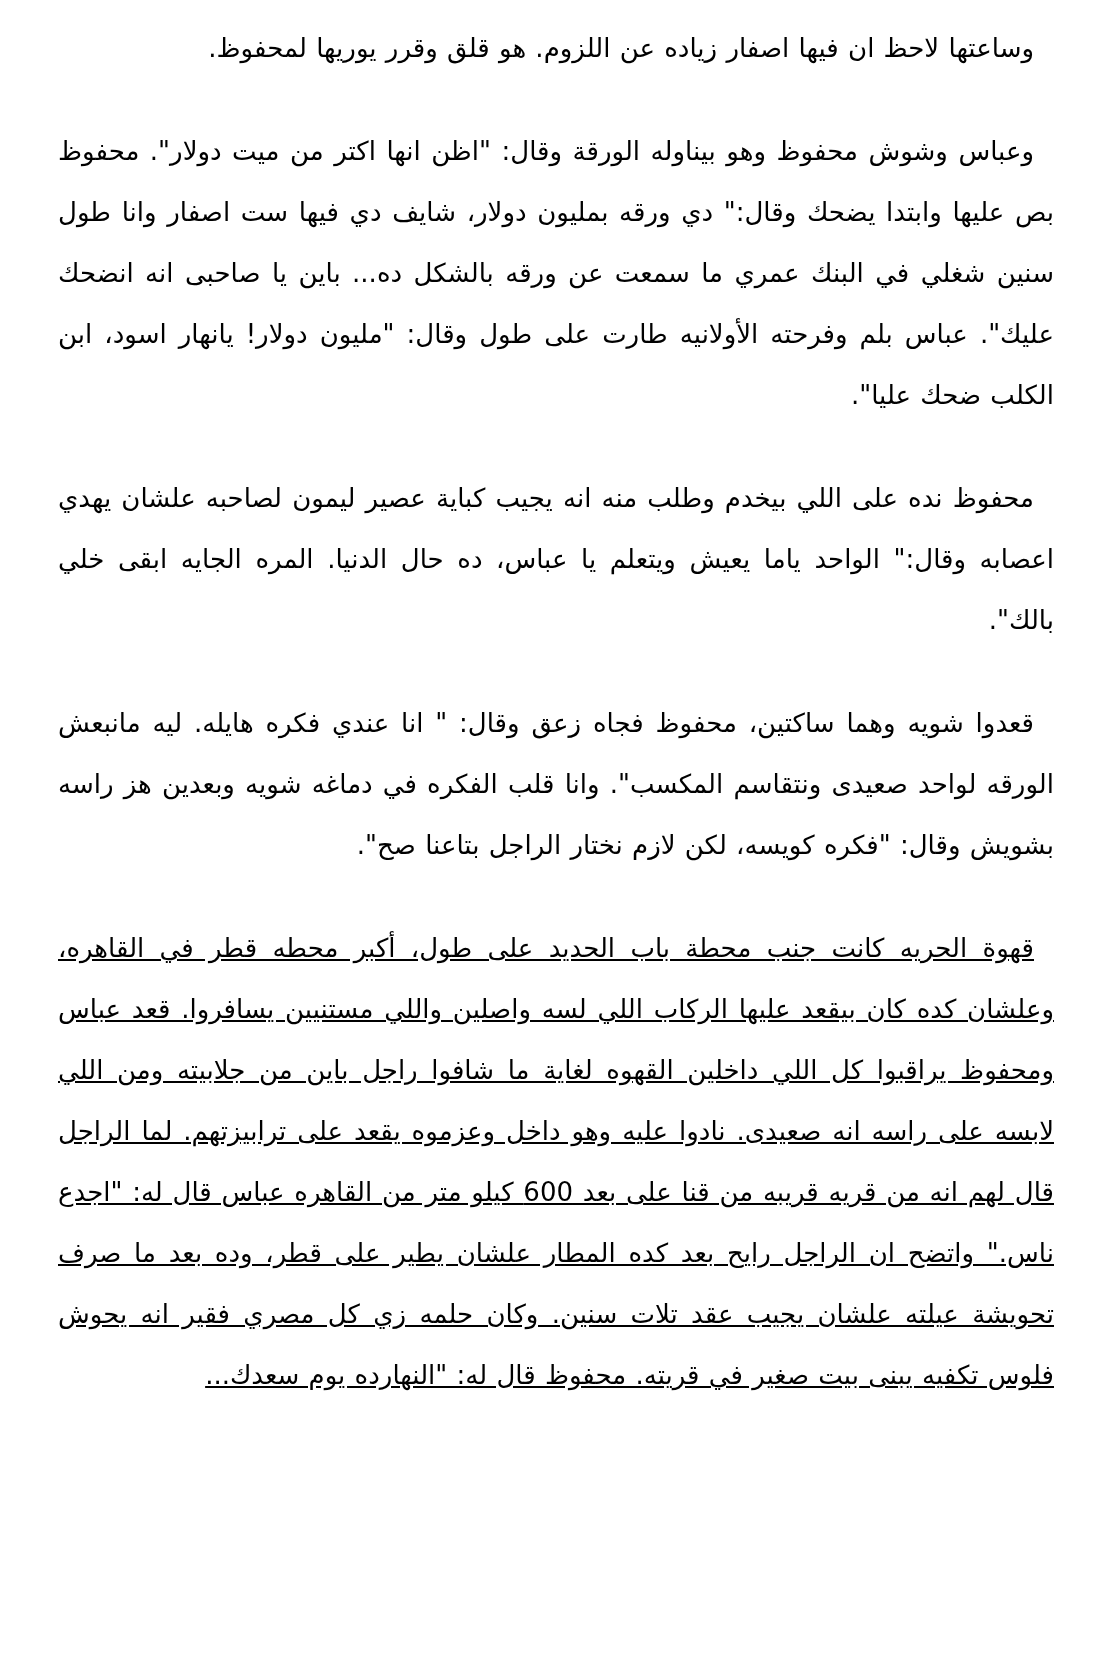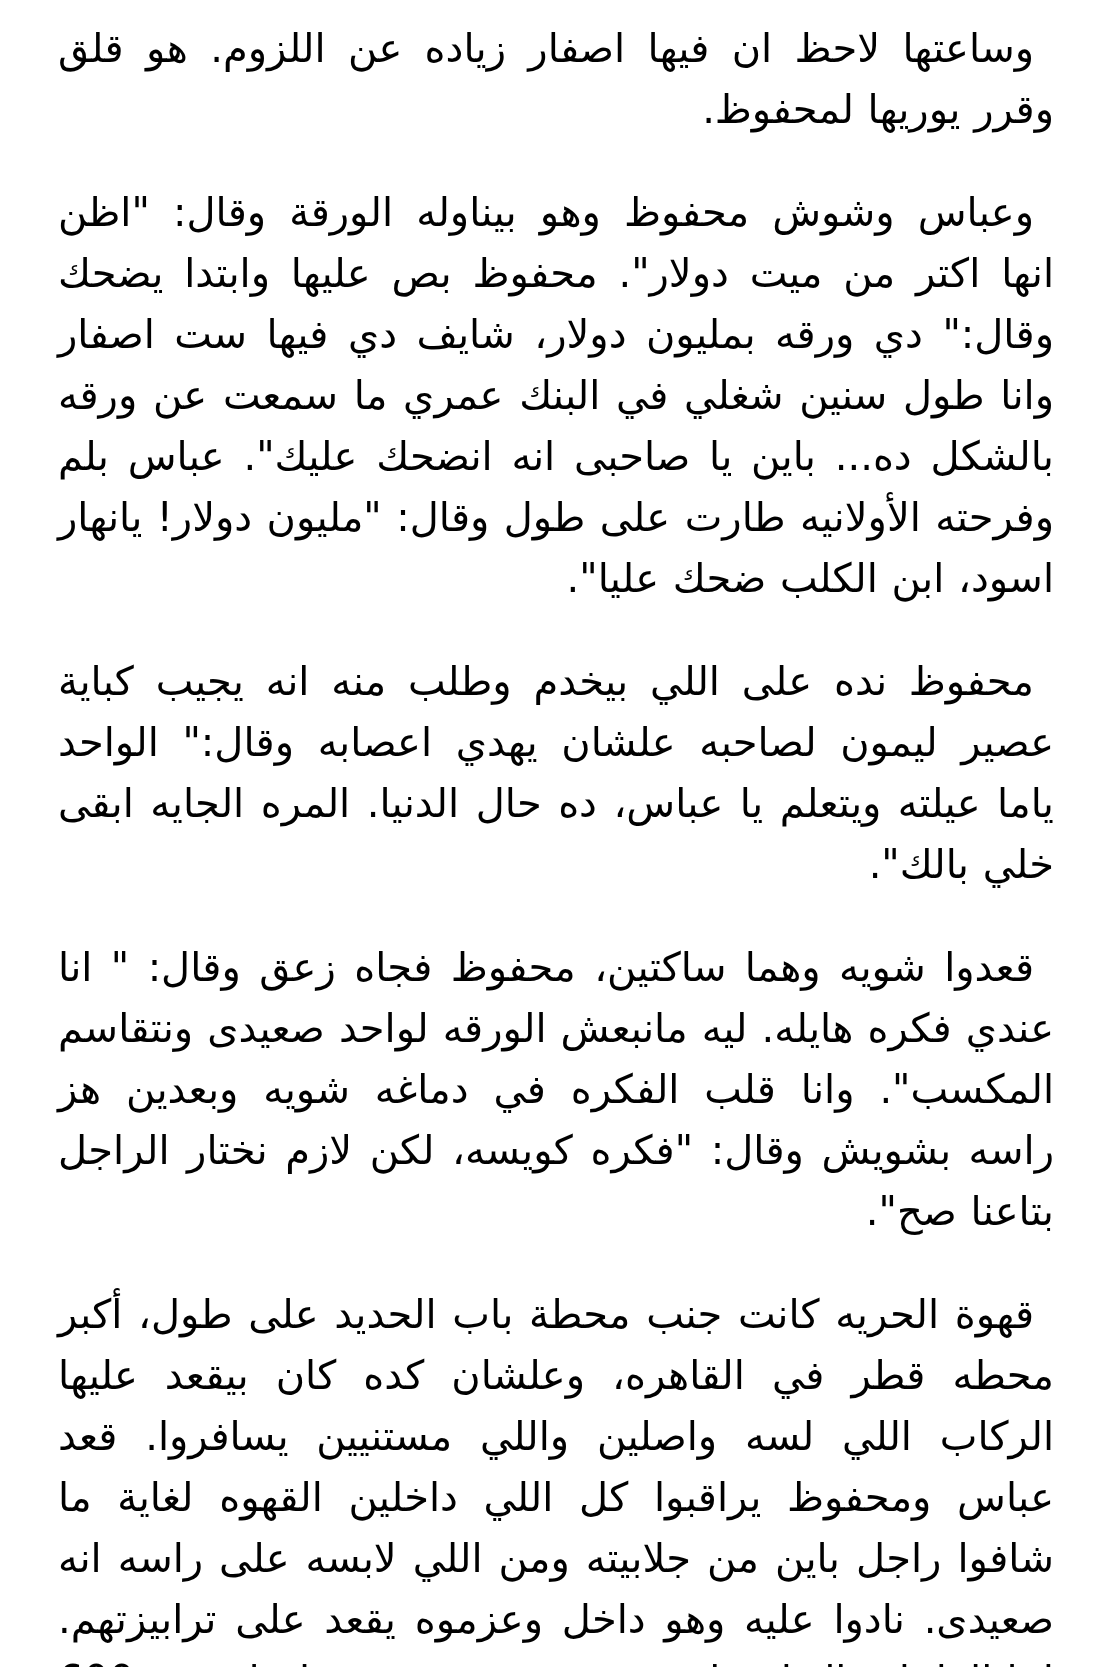--- a/index.html
+++ b/index.html
@@ -14,34 +14,35 @@
     font-family: "DejaVu Sans", sans-serif;
     color: #000000;
   }
   .page {
     direction: rtl;
     padding: 18px 58px 30px 58px;
     box-sizing: border-box;
   }
   .page p {
     margin: 0 0 42px 0;
-    font-size: 40px;
+    font-size: 26px;
     line-height: 61px;
     text-align: justify;
     text-align-last: right;
     text-indent: 20px;
     word-spacing: 1px;
     color: #000000;
   }
   .page p:last-child {
     margin-bottom: 0;
+    text-decoration: underline;
   }
 </style>
 </head>
 <body>
 
 <main class="page">
   <p>وساعتها لاحظ ان فيها اصفار زياده عن اللزوم. هو قلق وقرر يوريها لمحفوظ.</p>
   <p>وعباس وشوش محفوظ وهو بيناوله الورقة وقال: "اظن انها اكتر من ميت دولار". محفوظ بص عليها وابتدا يضحك وقال:" دي ورقه بمليون دولار، شايف دي فيها ست اصفار وانا طول سنين شغلي في البنك عمري ما سمعت عن ورقه بالشكل ده... باين يا صاحبى انه انضحك عليك". عباس بلم وفرحته الأولانيه طارت على طول وقال: "مليون دولار! يانهار اسود، ابن الكلب ضحك عليا".</p>
-  <p>محفوظ نده على اللي بيخدم وطلب منه انه يجيب كباية عصير ليمون لصاحبه علشان يهدي اعصابه وقال:" الواحد ياما عيلته ويتعلم يا عباس، ده حال الدنيا. المره الجايه ابقى خلي بالك".</p>
+  <p>محفوظ نده على اللي بيخدم وطلب منه انه يجيب كباية عصير ليمون لصاحبه علشان يهدي اعصابه وقال:" الواحد ياما يعيش ويتعلم يا عباس، ده حال الدنيا. المره الجايه ابقى خلي بالك".</p>
   <p>قعدوا شويه وهما ساكتين، محفوظ فجاه زعق وقال: " انا عندي فكره هايله. ليه مانبعش الورقه لواحد صعيدى ونتقاسم المكسب". وانا قلب الفكره في دماغه شويه وبعدين هز راسه بشويش وقال: "فكره كويسه، لكن لازم نختار الراجل بتاعنا صح".</p>
   <p>قهوة الحريه كانت جنب محطة باب الحديد على طول، أكبر محطه قطر في القاهره، وعلشان كده كان بيقعد عليها الركاب اللي لسه واصلين واللي مستنيين يسافروا. قعد عباس ومحفوظ يراقبوا كل اللي داخلين القهوه لغاية ما شافوا راجل باين من جلابيته ومن اللي لابسه على راسه انه صعيدى. نادوا عليه وهو داخل وعزموه يقعد على ترابيزتهم. لما الراجل قال لهم انه من قريه قريبه من قنا على بعد 600 كيلو متر من القاهره عباس قال له: "اجدع ناس." واتضح ان الراجل رايح بعد كده المطار علشان يطير على قطر، وده بعد ما صرف تحويشة عيلته علشان يجيب عقد تلات سنين. وكان حلمه زي كل مصري فقير انه يحوش فلوس تكفيه يبنى بيت صغير في قريته. محفوظ قال له: "النهارده يوم سعدك...</p>
 </main>
 
 </body></html>

